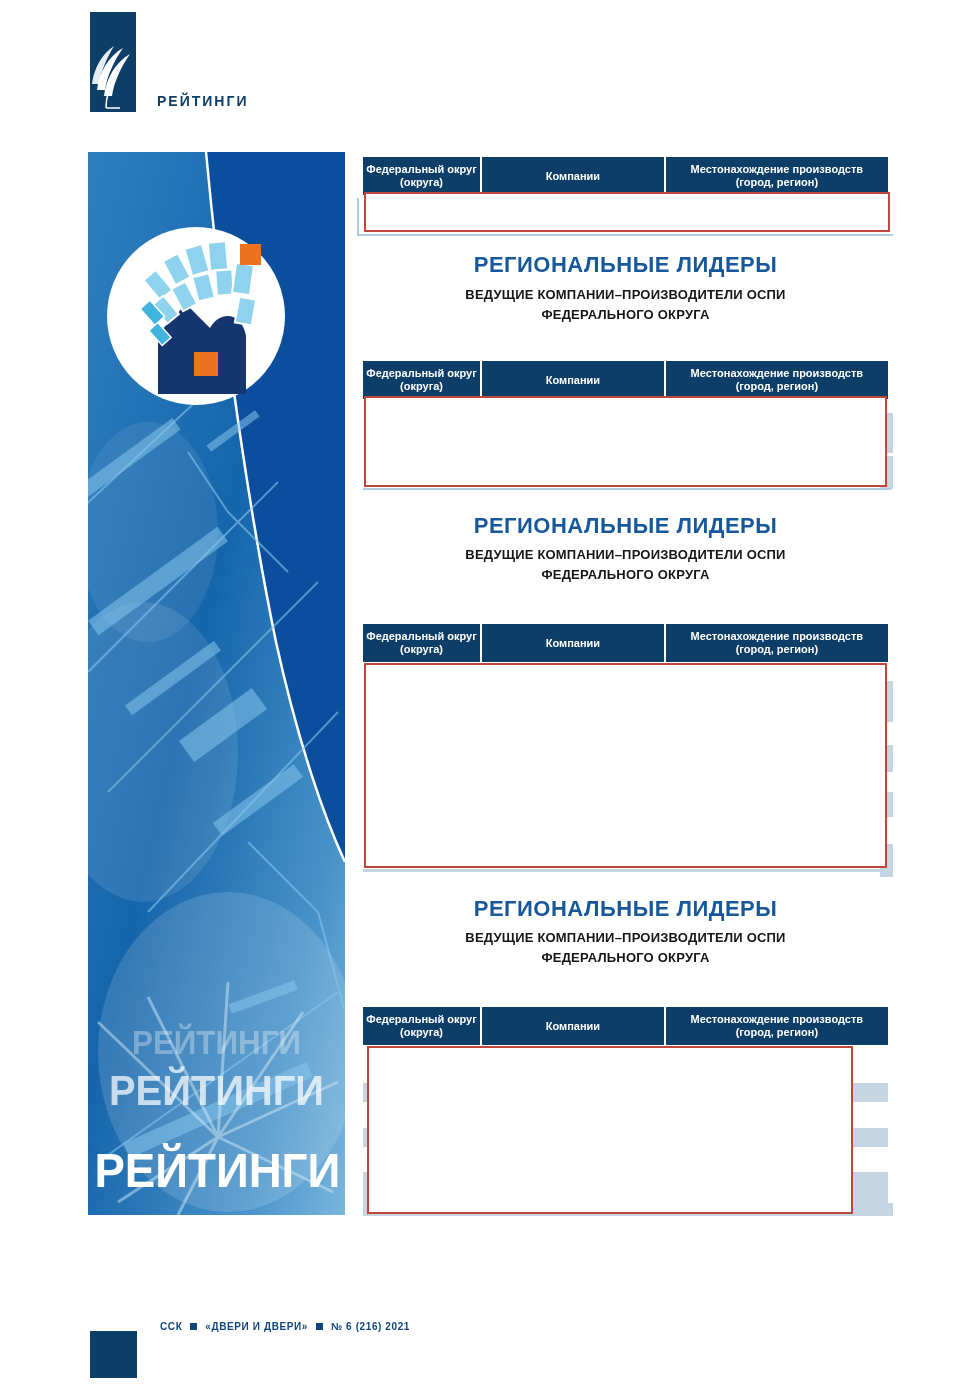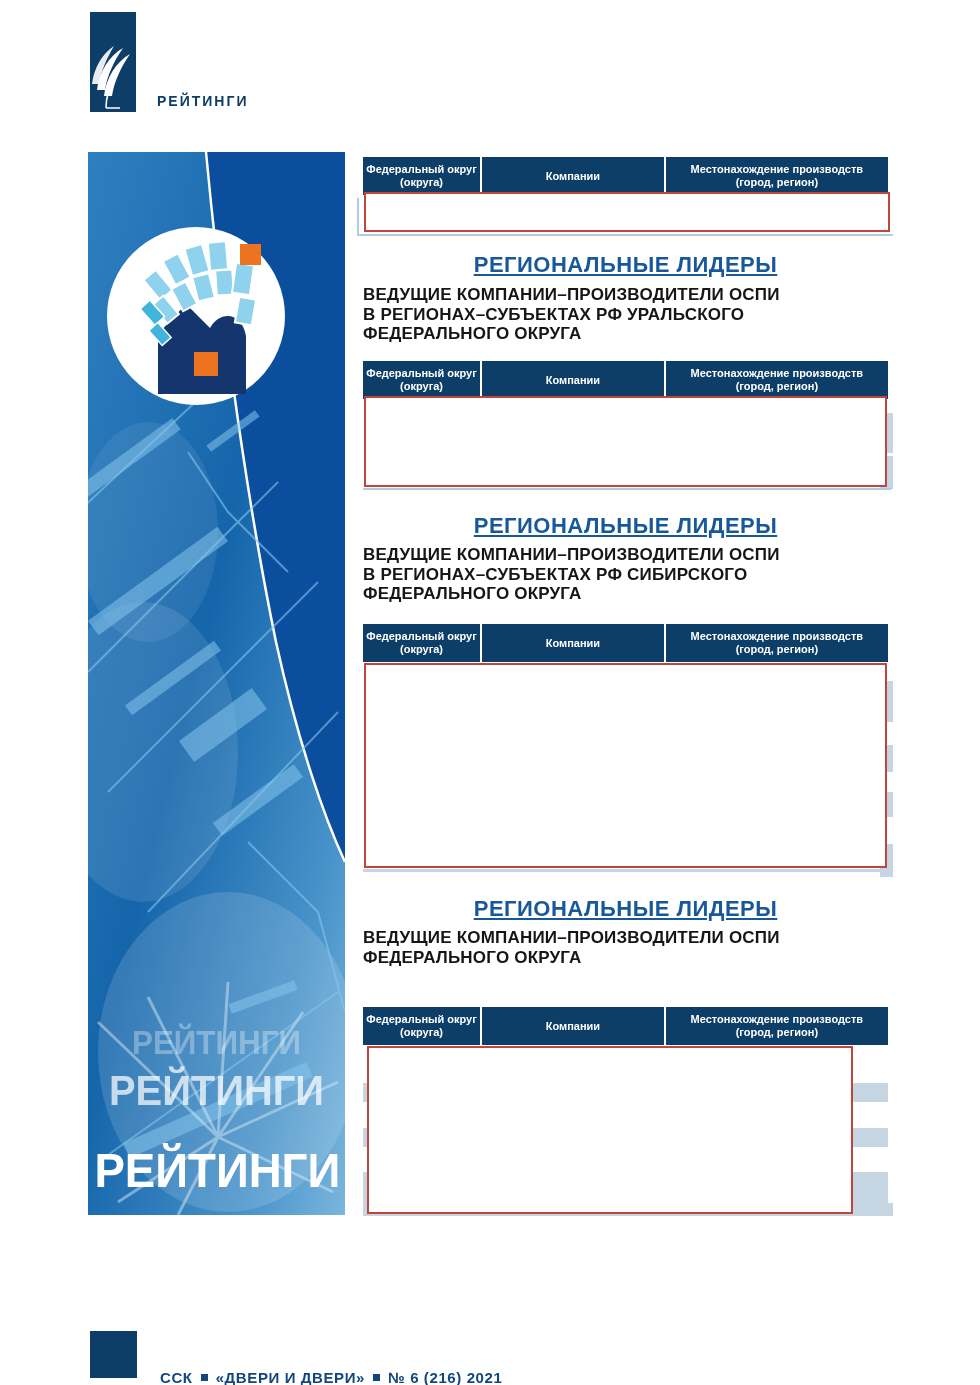--- a/index.html
+++ b/index.html
@@ -31,33 +31,33 @@
   .th.c1{width:118px;}
   .th.c2{width:183px;}
   .th.c3{width:224px;}
   .redbox{border:2px solid #c2453c;background:#ffffff;box-sizing:border-box;}
   .band{background:#c5d6e2;}
   .remnant{background:#aecde2;}
 
   
   .sec-title{
     width:525px;text-align:center;font-size:22px;font-weight:bold;
-    color:#17589b;letter-spacing:.5px;white-space:nowrap;text-decoration:underline;
+    color:#17589b;letter-spacing:.5px;white-space:nowrap;
   }
   .sec-sub{
-    width:525px;font-size:17px;font-weight:bold;
+    width:525px;text-align:center;font-size:13px;font-weight:bold;
     color:#161616;line-height:19.5px;letter-spacing:.2px;
   }
 
   
   .page-num-box{left:90px;top:1342px;width:47px;height:33px;background:#0d3e68;
     display:flex;align-items:flex-start;justify-content:center;color:#ffffff;
     font-size:10px;font-weight:bold;}
-  .footer-line{left:160px;top:1369px;display:flex;align-items:center;
-    color:#11477e;font-size:15px;font-weight:bold;letter-spacing:.6px;white-space:nowrap;}
+  .footer-line{left:160px;top:1321px;display:flex;align-items:center;
+    color:#11477e;font-size:10px;font-weight:bold;letter-spacing:.6px;white-space:nowrap;}
   .fsq{display:inline-block;width:7px;height:7px;background:#11477e;margin:0 8px;}
   .corner-box{left:90px;top:1331px;width:47px;height:47px;background:#0d3e68;}
 </style>
 </head>
 <body>
 
 <div class="page">
 
   <div class="abs logo-block">
     <svg width="46" height="100" viewBox="0 0 46 100">
@@ -162,21 +162,20 @@
       <span>(город, регион)</span>
     </div>
   </div>
   <div class="abs remnant" style="left:357px;top:198px;width:2px;height:38px;"></div>
   <div class="abs remnant" style="left:357px;top:234px;width:536px;height:2px;"></div>
   <div class="abs redbox" style="left:364px;top:192px;width:526px;height:40px;"></div>
 
   <div class="abs sec-title" style="left:363px;top:252px;">РЕГИОНАЛЬНЫЕ ЛИДЕРЫ</div>
   <div class="abs sec-sub" style="left:363px;top:285px;">
     <div>ВЕДУЩИЕ КОМПАНИИ–ПРОИЗВОДИТЕЛИ ОСПИ</div>
-    <div>В РЕГИОНАХ–СУБЪЕКТАХ РФ УРАЛЬСКОГО</div>
     <div>ФЕДЕРАЛЬНОГО ОКРУГА</div>
   </div>
   <div class="abs thead" style="left:363px;top:361px;">
     <div class="th c1">
       <span>Федеральный округ</span>
       <span>(округа)</span>
     </div>
     <div class="th c2">
       <span>Компании</span>
     </div>
@@ -186,21 +185,20 @@
     </div>
   </div>
   <div class="abs band" style="left:880px;top:413px;width:13px;height:40px;"></div>
   <div class="abs band" style="left:880px;top:456px;width:13px;height:33px;"></div>
   <div class="abs remnant" style="left:363px;top:488px;width:528px;height:2px;"></div>
   <div class="abs redbox" style="left:364px;top:396px;width:523px;height:91px;"></div>
 
   <div class="abs sec-title" style="left:363px;top:513px;">РЕГИОНАЛЬНЫЕ ЛИДЕРЫ</div>
   <div class="abs sec-sub" style="left:363px;top:545px;">
     <div>ВЕДУЩИЕ КОМПАНИИ–ПРОИЗВОДИТЕЛИ ОСПИ</div>
-    <div>В РЕГИОНАХ–СУБЪЕКТАХ РФ СИБИРСКОГО</div>
     <div>ФЕДЕРАЛЬНОГО ОКРУГА</div>
   </div>
   <div class="abs thead" style="left:363px;top:624px;">
     <div class="th c1">
       <span>Федеральный округ</span>
       <span>(округа)</span>
     </div>
     <div class="th c2">
       <span>Компании</span>
     </div>

